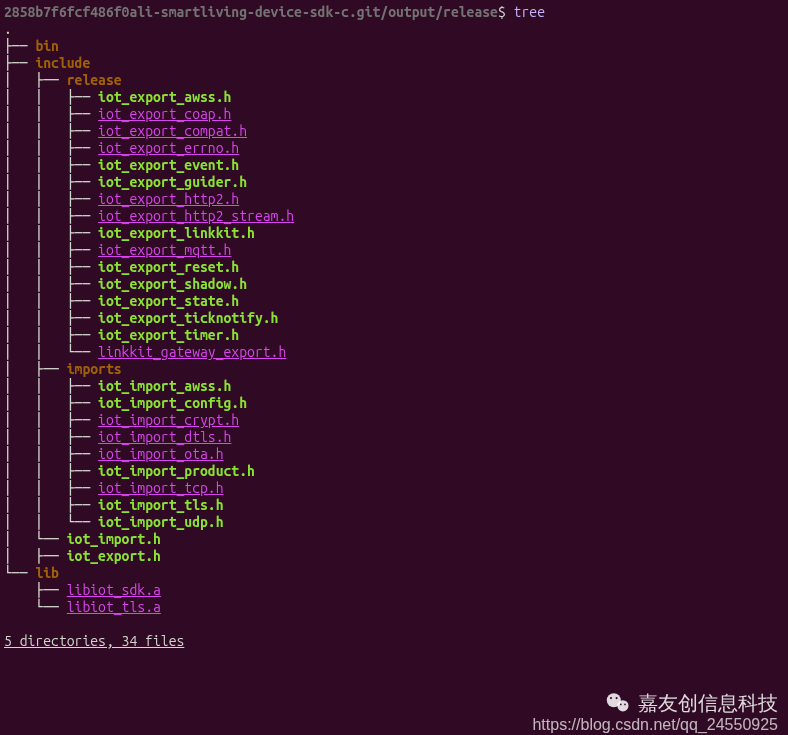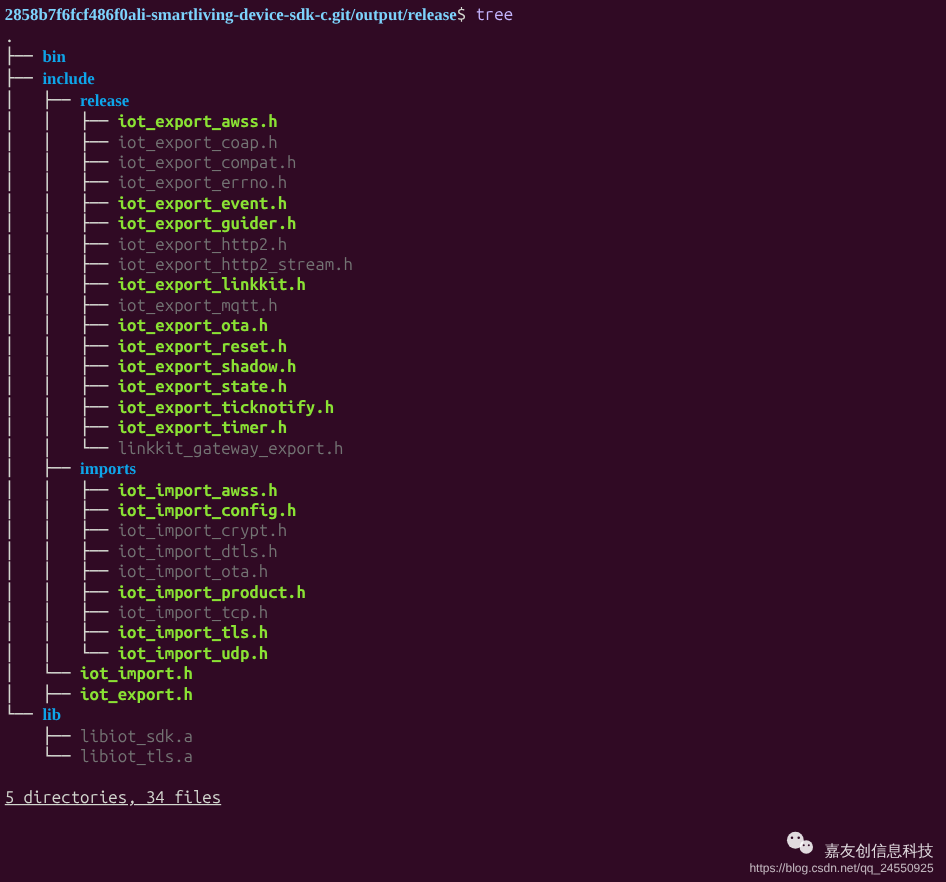--- a/index.html
+++ b/index.html
@@ -9,47 +9,47 @@
     color: #d3d7cf;
     font-family: 'Ubuntu Mono', 'DejaVu Sans Mono', monospace;
     font-size: 14px;
     line-height: 17px;
     width: 788px;
     height: 735px;
     box-sizing: border-box;
     overflow: hidden;
     position: relative;
   }
-  .prompt-path { color: #7dd3fc; font-weight: bold; font-family: Liberation Serif, serif; }
+  .prompt-path { color: #737373; font-weight: bold; }
   .prompt-dollar { color: #d3d7cf; }
   .command { color: #c4b5fd; }
   .tree-line { white-space: pre; }
   .branch { color: #d3d7cf; }
-  .dir { color: #0ea5e9; font-weight: bold; font-family: Liberation Serif, serif; }
-  .file { color: #737373; }
+  .dir { color: #a16207; font-weight: bold; }
+  .file { color: #d946ef; text-decoration: underline; }
   .file-hl { color: #8ae234; font-weight: bold; }
   .summary { color: #d3d7cf; text-decoration: underline; }
   .watermark {
     position: absolute;
     right: 10px;
     bottom: 18px;
     color: rgba(255,255,255,0.85);
     font-family: Arial, sans-serif;
-    font-size: 13px;
+    font-size: 20px;
     display: flex;
-    align-items: flex-end;
+    align-items: center;
     gap: 6px;
   }
   .watermark-url {
     position: absolute;
     right: 10px;
     bottom: 2px;
     color: rgba(255,255,255,0.7);
     font-family: Arial, sans-serif;
-    font-size: 10px;
+    font-size: 16px;
   }
   .wechat-icon {
     width: 28px;
     height: 28px;
     display: inline-block;
   }
 </style>
 </head>
 <body>
 
@@ -62,21 +62,20 @@
     <div class="tree-line"><span class="branch">│   │   ├── </span><span class="file-hl">iot_export_awss.h</span></div>
     <div class="tree-line"><span class="branch">│   │   ├── </span><span class="file">iot_export_coap.h</span></div>
     <div class="tree-line"><span class="branch">│   │   ├── </span><span class="file">iot_export_compat.h</span></div>
     <div class="tree-line"><span class="branch">│   │   ├── </span><span class="file">iot_export_errno.h</span></div>
     <div class="tree-line"><span class="branch">│   │   ├── </span><span class="file-hl">iot_export_event.h</span></div>
     <div class="tree-line"><span class="branch">│   │   ├── </span><span class="file-hl">iot_export_guider.h</span></div>
     <div class="tree-line"><span class="branch">│   │   ├── </span><span class="file">iot_export_http2.h</span></div>
     <div class="tree-line"><span class="branch">│   │   ├── </span><span class="file">iot_export_http2_stream.h</span></div>
     <div class="tree-line"><span class="branch">│   │   ├── </span><span class="file-hl">iot_export_linkkit.h</span></div>
     <div class="tree-line"><span class="branch">│   │   ├── </span><span class="file">iot_export_mqtt.h</span></div>
-    <div class="tree-line"><span class="branch">│   │   ├── </span><span class="file-hl">iot_export_ota.h</span></div>
     <div class="tree-line"><span class="branch">│   │   ├── </span><span class="file-hl">iot_export_reset.h</span></div>
     <div class="tree-line"><span class="branch">│   │   ├── </span><span class="file-hl">iot_export_shadow.h</span></div>
     <div class="tree-line"><span class="branch">│   │   ├── </span><span class="file-hl">iot_export_state.h</span></div>
     <div class="tree-line"><span class="branch">│   │   ├── </span><span class="file-hl">iot_export_ticknotify.h</span></div>
     <div class="tree-line"><span class="branch">│   │   ├── </span><span class="file-hl">iot_export_timer.h</span></div>
     <div class="tree-line"><span class="branch">│   │   └── </span><span class="file">linkkit_gateway_export.h</span></div>
     <div class="tree-line"><span class="branch">│   ├── </span><span class="dir">imports</span></div>
     <div class="tree-line"><span class="branch">│   │   ├── </span><span class="file-hl">iot_import_awss.h</span></div>
     <div class="tree-line"><span class="branch">│   │   ├── </span><span class="file-hl">iot_import_config.h</span></div>
     <div class="tree-line"><span class="branch">│   │   ├── </span><span class="file">iot_import_crypt.h</span></div>

